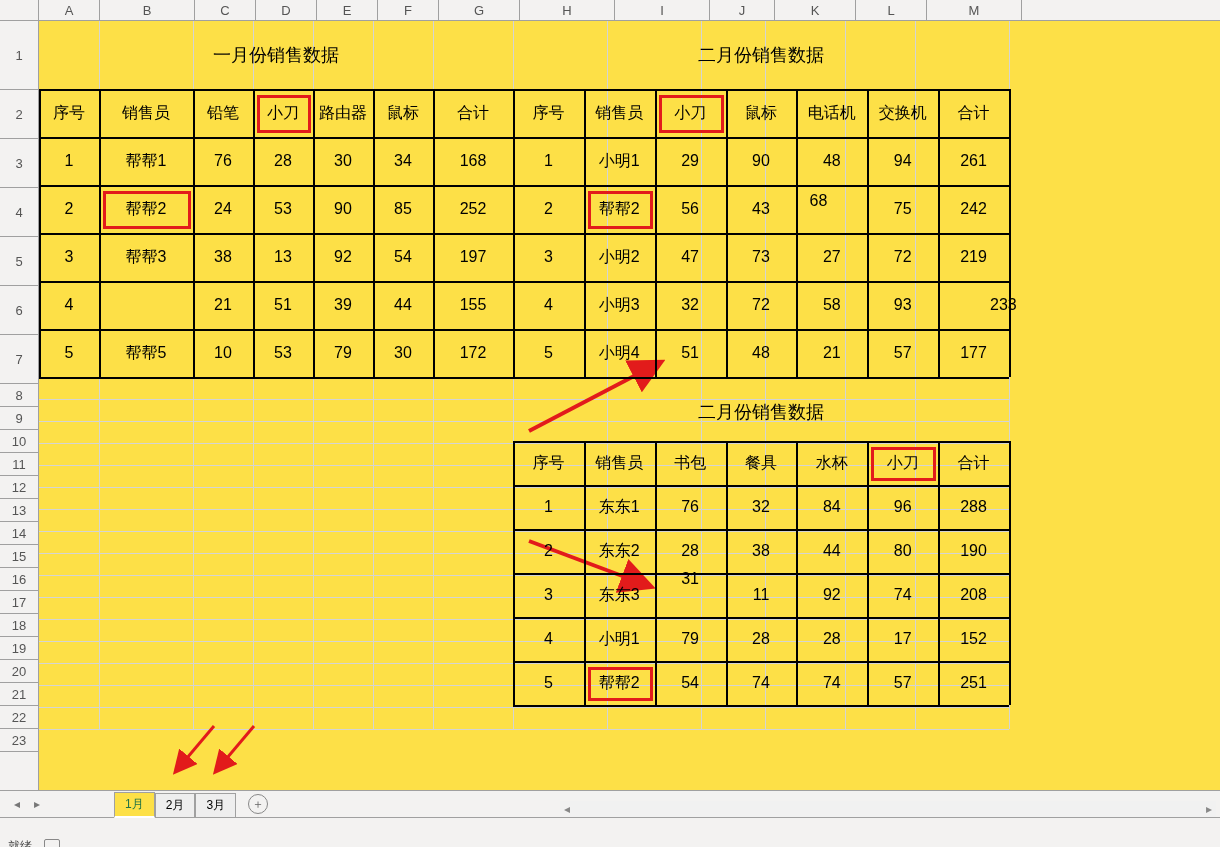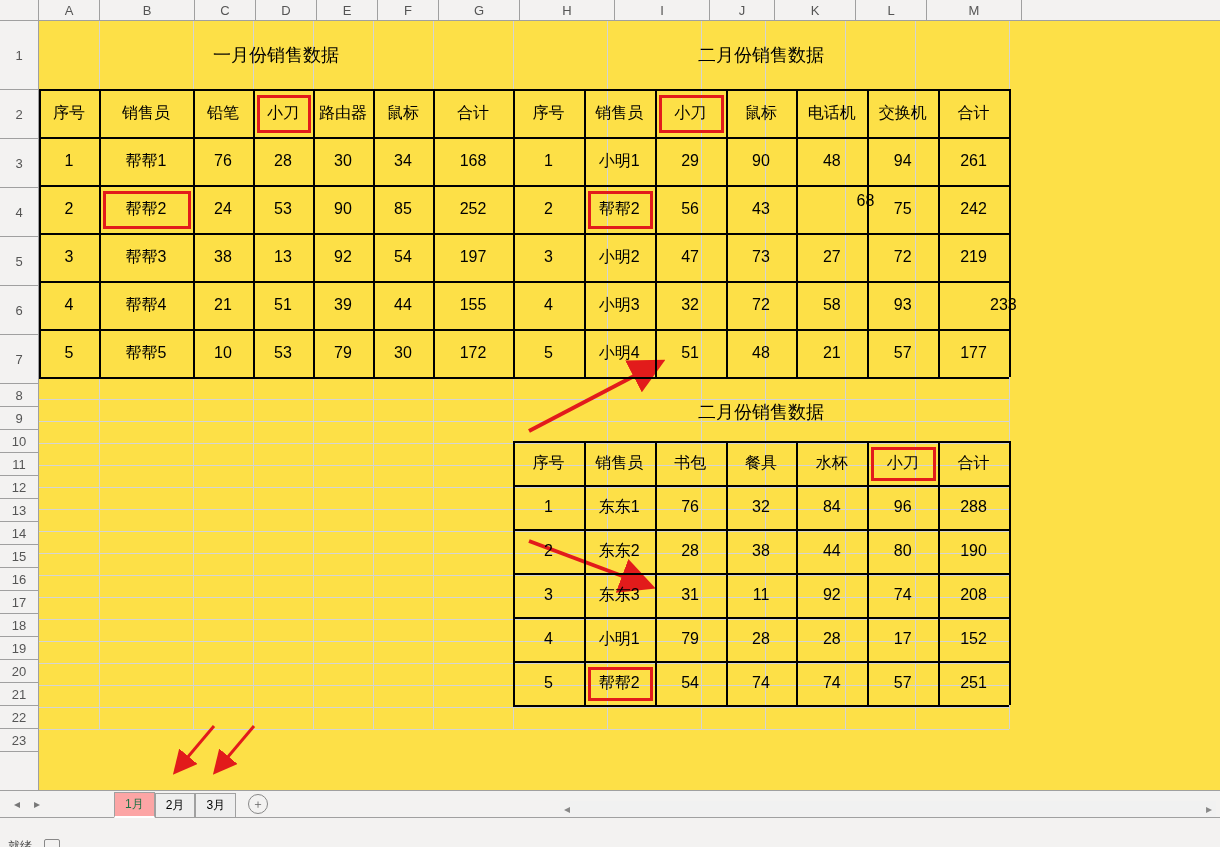--- a/index.html
+++ b/index.html
@@ -31,21 +31,21 @@
   .tborder.h{height:2px;}
   .tborder.v{width:2px;}
   .cellval{position:absolute;display:flex;align-items:center;justify-content:center;font-size:16px;}
   .title{font-size:18px;}
   .redbox{position:absolute;border:3px solid var(--red-box);pointer-events:none;}
   .arrow{position:absolute;pointer-events:none;}
   
   .tabbar{display:flex;align-items:center;height:26px;background:#f3f2f1;border-top:1px solid var(--header-border);font-size:12px;position:relative;}
   .tabbar .nav{width:100px;display:flex;align-items:center;gap:14px;padding-left:14px;color:#777;}
   .tab{padding:3px 10px;border:1px solid var(--header-border);border-bottom:none;margin-right:0px;background:#eee;cursor:pointer;}
-  .tab.active{background:#fca5a5;color:var(--tab-active);border-bottom:2px solid #fff;position:relative;top:1px;}
+  .tab.active{background:#fde047;color:var(--tab-active);border-bottom:2px solid #fff;position:relative;top:1px;}
   .addsheet{margin-left:12px;width:18px;height:18px;border:1px solid #888;border-radius:50%;display:flex;align-items:center;justify-content:center;font-size:12px;color:#666;cursor:pointer;}
   .statusbar{display:flex;align-items:center;height:22px;background:#f3f2f1;font-size:12px;color:#444;padding:17px 8px;gap:12px;border-top:1px solid var(--header-border);}
   .scrollbar{position:absolute;right:0;bottom:0;height:16px;background:#f1f1f1;display:flex;align-items:center;}
 </style>
 </head>
 <body>
 
 <div class="sheet-area">
   <div class="colhdrs" id="colhdrs">
     <div class="corner"></div>
@@ -199,21 +199,20 @@
         <span class="cellval" style="left: 334px; top: 164px; width: 60px; height: 48px;">85</span>
         <span class="cellval" style="left: 394px; top: 164px; width: 80px; height: 48px;">252</span>
         <span class="cellval" style="left: 0px; top: 212px; width: 60px; height: 48px;">3</span>
         <span class="cellval" style="left: 60px; top: 212px; width: 94px; height: 48px;">帮帮3</span>
         <span class="cellval" style="left: 154px; top: 212px; width: 60px; height: 48px;">38</span>
         <span class="cellval" style="left: 214px; top: 212px; width: 60px; height: 48px;">13</span>
         <span class="cellval" style="left: 274px; top: 212px; width: 60px; height: 48px;">92</span>
         <span class="cellval" style="left: 334px; top: 212px; width: 60px; height: 48px;">54</span>
         <span class="cellval" style="left: 394px; top: 212px; width: 80px; height: 48px;">197</span>
         <span class="cellval" style="left: 0px; top: 260px; width: 60px; height: 48px;">4</span>
-        <span class="cellval" style="left: 60px; top: 260px; width: 94px; height: 48px;">帮帮4</span>
         <span class="cellval" style="left: 154px; top: 260px; width: 60px; height: 48px;">21</span>
         <span class="cellval" style="left: 214px; top: 260px; width: 60px; height: 48px;">51</span>
         <span class="cellval" style="left: 274px; top: 260px; width: 60px; height: 48px;">39</span>
         <span class="cellval" style="left: 334px; top: 260px; width: 60px; height: 48px;">44</span>
         <span class="cellval" style="left: 394px; top: 260px; width: 80px; height: 48px;">155</span>
         <span class="cellval" style="left: 0px; top: 308px; width: 60px; height: 48px;">5</span>
         <span class="cellval" style="left: 60px; top: 308px; width: 94px; height: 48px;">帮帮5</span>
         <span class="cellval" style="left: 154px; top: 308px; width: 60px; height: 48px;">10</span>
         <span class="cellval" style="left: 214px; top: 308px; width: 60px; height: 48px;">53</span>
         <span class="cellval" style="left: 274px; top: 308px; width: 60px; height: 48px;">79</span>
@@ -246,21 +245,21 @@
         <span class="cellval" style="left: 544.857px; top: 116px; width: 70.8571px; height: 48px;">小明1</span>
         <span class="cellval" style="left: 615.714px; top: 116px; width: 70.8571px; height: 48px;">29</span>
         <span class="cellval" style="left: 686.571px; top: 116px; width: 70.8571px; height: 48px;">90</span>
         <span class="cellval" style="left: 757.429px; top: 116px; width: 70.8571px; height: 48px;">48</span>
         <span class="cellval" style="left: 828.286px; top: 116px; width: 70.8571px; height: 48px;">94</span>
         <span class="cellval" style="left: 899.143px; top: 116px; width: 70.8571px; height: 48px;">261</span>
         <span class="cellval" style="left: 474px; top: 164px; width: 70.8571px; height: 48px;">2</span>
         <span class="cellval" style="left: 544.857px; top: 164px; width: 70.8571px; height: 48px;">帮帮2</span>
         <span class="cellval" style="left: 615.714px; top: 164px; width: 70.8571px; height: 48px;">56</span>
         <span class="cellval" style="left: 686.571px; top: 164px; width: 70.8571px; height: 48px;">43</span>
-        <span class="cellval" style="left: 791px; top: 164px; width: 70.8571px; height: 32px;">68</span>
+        <span class="cellval" style="left: 744px; top: 164px; width: 70.8571px; height: 32px;">68</span>
         <span class="cellval" style="left: 828.286px; top: 164px; width: 70.8571px; height: 48px;">75</span>
         <span class="cellval" style="left: 899.143px; top: 164px; width: 70.8571px; height: 48px;">242</span>
         <span class="cellval" style="left: 474px; top: 212px; width: 70.8571px; height: 48px;">3</span>
         <span class="cellval" style="left: 544.857px; top: 212px; width: 70.8571px; height: 48px;">小明2</span>
         <span class="cellval" style="left: 615.714px; top: 212px; width: 70.8571px; height: 48px;">47</span>
         <span class="cellval" style="left: 686.571px; top: 212px; width: 70.8571px; height: 48px;">73</span>
         <span class="cellval" style="left: 757.429px; top: 212px; width: 70.8571px; height: 48px;">27</span>
         <span class="cellval" style="left: 828.286px; top: 212px; width: 70.8571px; height: 48px;">72</span>
         <span class="cellval" style="left: 899.143px; top: 212px; width: 70.8571px; height: 48px;">219</span>
         <span class="cellval" style="left: 474px; top: 260px; width: 70.8571px; height: 48px;">4</span>
@@ -309,21 +308,21 @@
         <span class="cellval" style="left: 899.143px; top: 464px; width: 70.8571px; height: 44px;">288</span>
         <span class="cellval" style="left: 474px; top: 508px; width: 70.8571px; height: 44px;">2</span>
         <span class="cellval" style="left: 544.857px; top: 508px; width: 70.8571px; height: 44px;">东东2</span>
         <span class="cellval" style="left: 615.714px; top: 508px; width: 70.8571px; height: 44px;">28</span>
         <span class="cellval" style="left: 686.571px; top: 508px; width: 70.8571px; height: 44px;">38</span>
         <span class="cellval" style="left: 757.429px; top: 508px; width: 70.8571px; height: 44px;">44</span>
         <span class="cellval" style="left: 828.286px; top: 508px; width: 70.8571px; height: 44px;">80</span>
         <span class="cellval" style="left: 899.143px; top: 508px; width: 70.8571px; height: 44px;">190</span>
         <span class="cellval" style="left: 474px; top: 552px; width: 70.8571px; height: 44px;">3</span>
         <span class="cellval" style="left: 544.857px; top: 552px; width: 70.8571px; height: 44px;">东东3</span>
-        <span class="cellval" style="left: 615.714px; top: 552px; width: 70.8571px; height: 44px;">31</span>
+        <span class="cellval" style="left: 615.714px; top: 536px; width: 70.8571px; height: 44px;">31</span>
         <span class="cellval" style="left: 686.571px; top: 552px; width: 70.8571px; height: 44px;">11</span>
         <span class="cellval" style="left: 757.429px; top: 552px; width: 70.8571px; height: 44px;">92</span>
         <span class="cellval" style="left: 828.286px; top: 552px; width: 70.8571px; height: 44px;">74</span>
         <span class="cellval" style="left: 899.143px; top: 552px; width: 70.8571px; height: 44px;">208</span>
         <span class="cellval" style="left: 474px; top: 596px; width: 70.8571px; height: 44px;">4</span>
         <span class="cellval" style="left: 544.857px; top: 596px; width: 70.8571px; height: 44px;">小明1</span>
         <span class="cellval" style="left: 615.714px; top: 596px; width: 70.8571px; height: 44px;">79</span>
         <span class="cellval" style="left: 686.571px; top: 596px; width: 70.8571px; height: 44px;">28</span>
         <span class="cellval" style="left: 757.429px; top: 596px; width: 70.8571px; height: 44px;">28</span>
         <span class="cellval" style="left: 828.286px; top: 596px; width: 70.8571px; height: 44px;">17</span>

